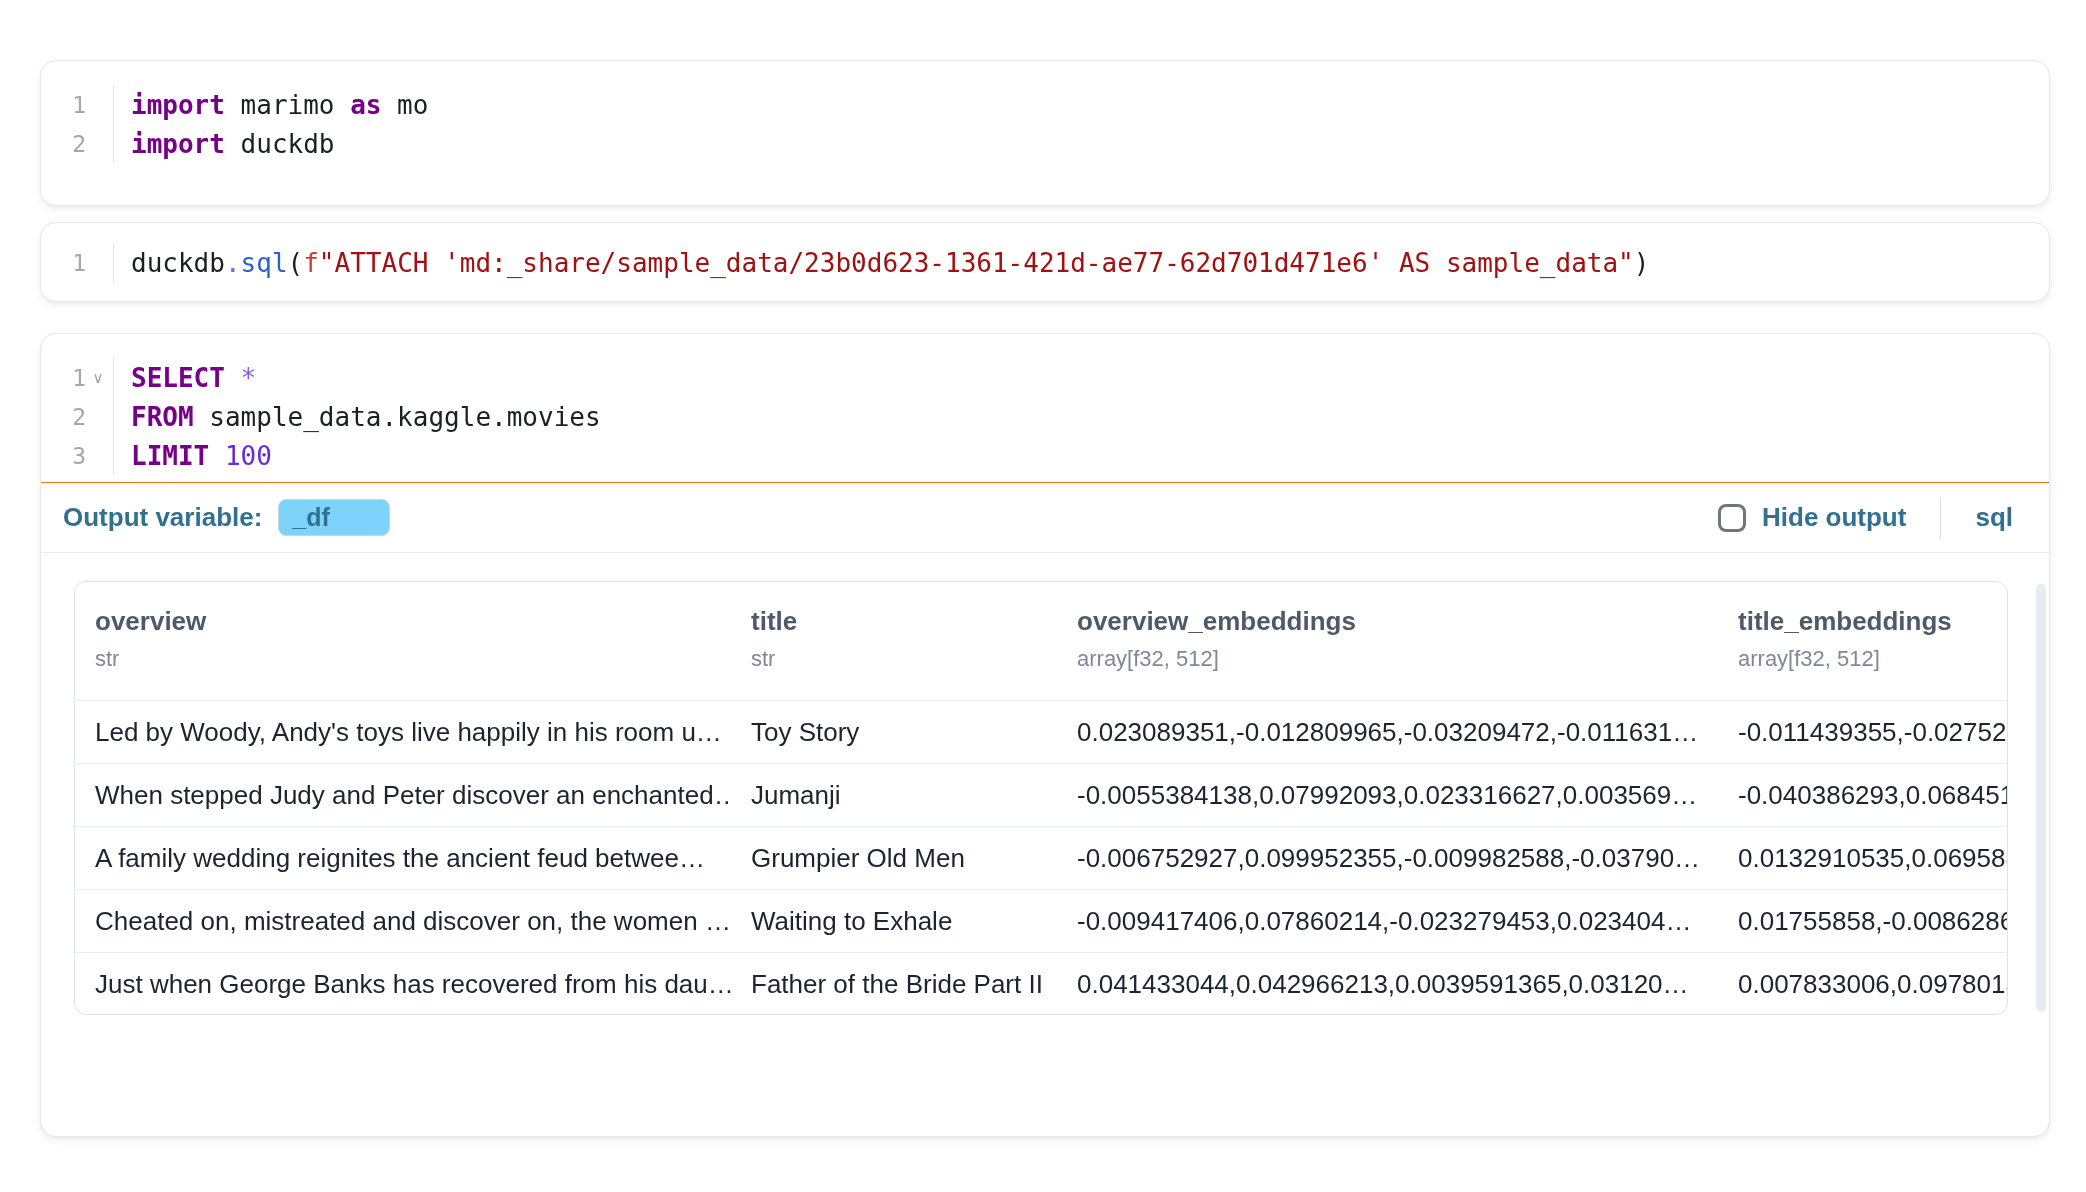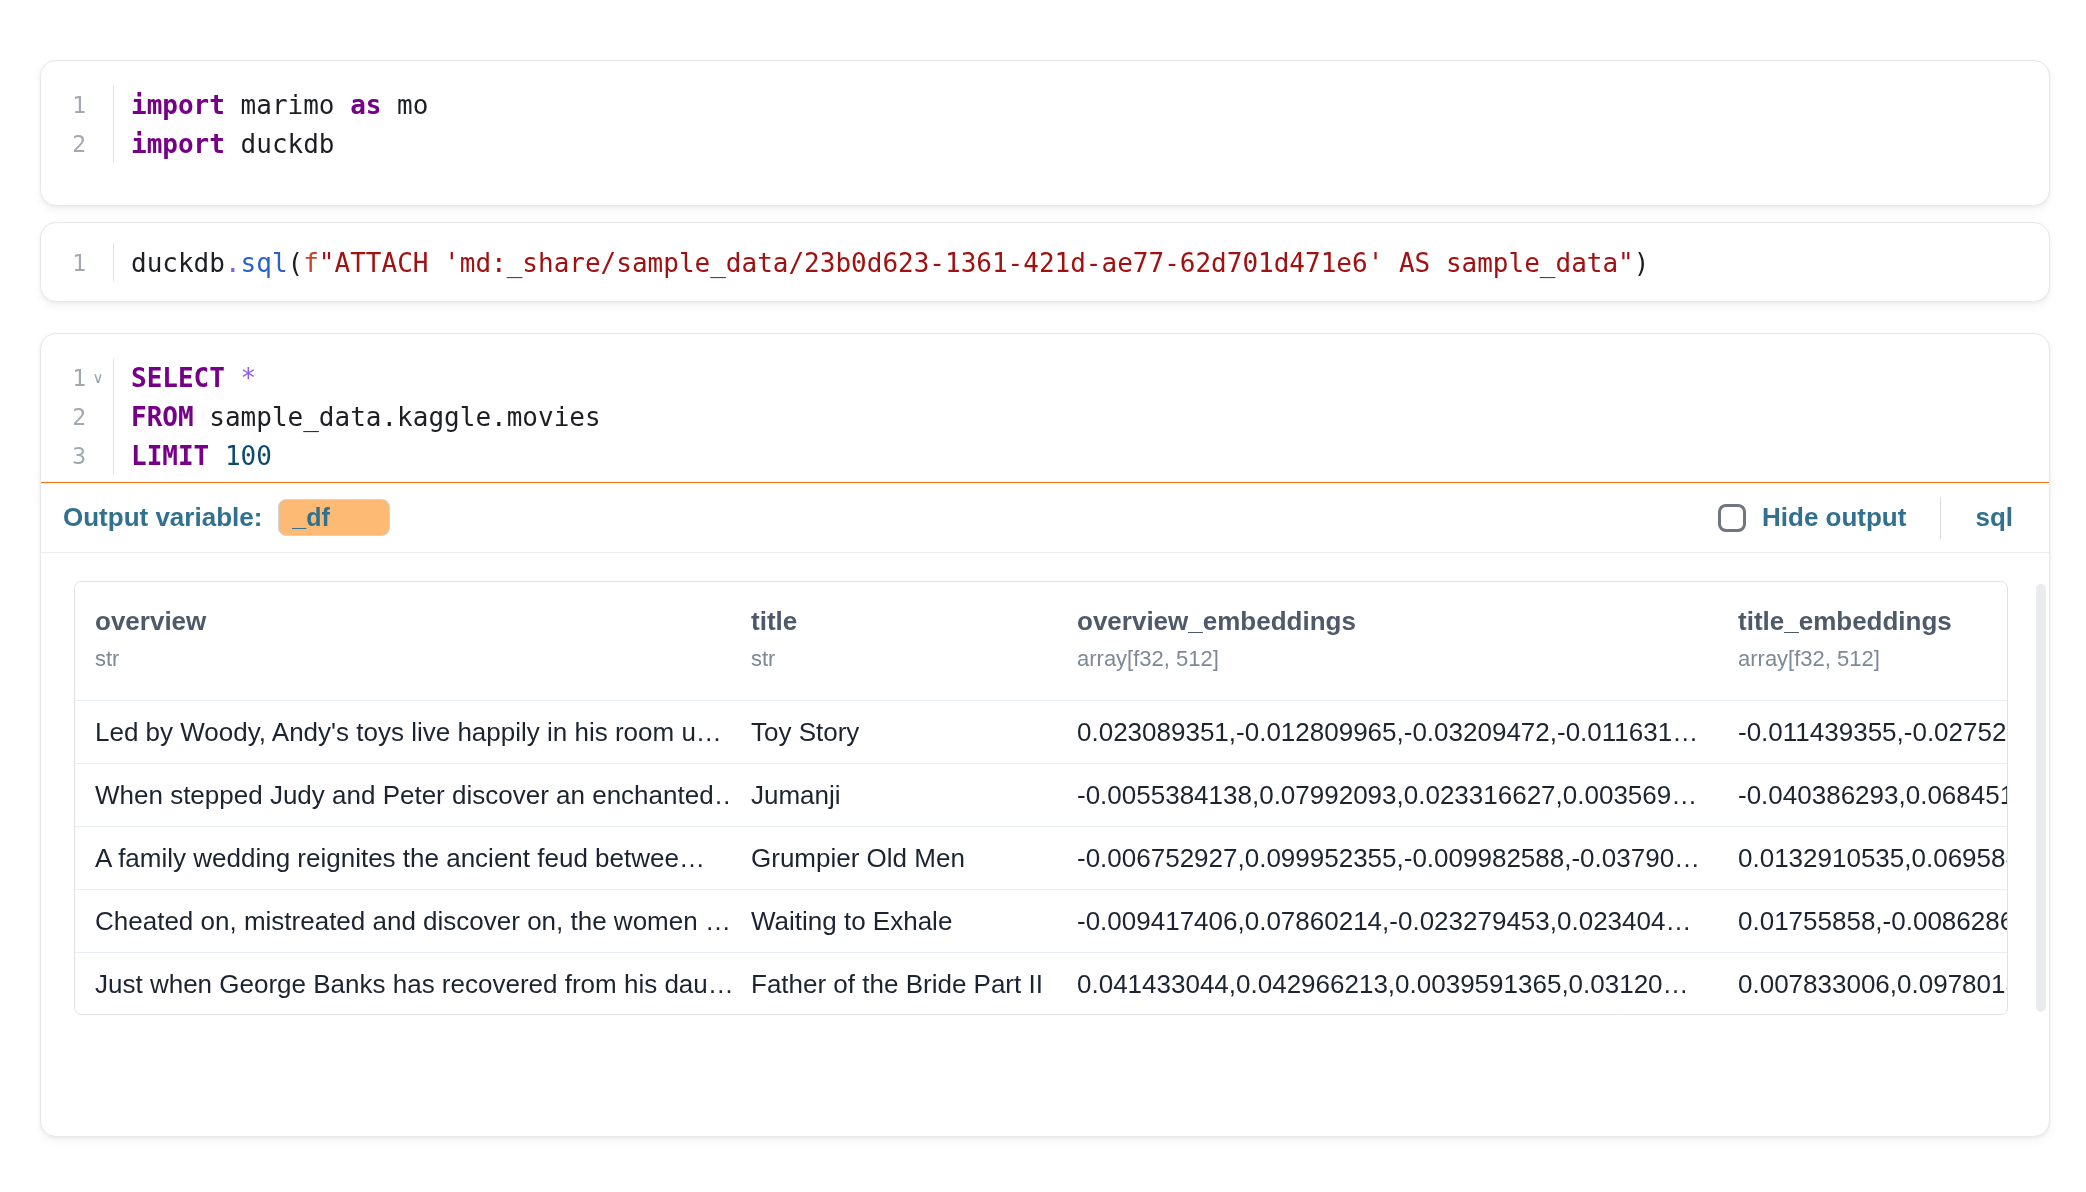--- a/index.html
+++ b/index.html
@@ -32,47 +32,47 @@
   .code-line {
     height:39px; display:flex; align-items:center; padding-left:17px;
     font-family:"DejaVu Sans Mono", monospace; font-size:26px; white-space:pre;
   }
   .tok         { color:#1d1f23; }
   .tok.kw      { color:#770088; font-weight:bold; }
   .tok.str     { color:#a11111; }
   .tok.fpre    { color:#c9412f; }
   .tok.fn      { color:#2a62c9; }
   .tok.op      { color:#8a5ce8; }
-  .tok.num     { color:#0c4a6e;text-align:center; }
+  .tok.num     { color:#6d28d9;text-align:center; }
 
   
   .outbar {
     position:absolute; left:0; right:0; top:148px; height:71px;
     border-top:1px solid #f97316; border-bottom:1px solid #ededef;
     display:flex; align-items:center; padding:0 22px;
   }
   .outbar-label { font-size:26px; font-weight:bold; color:#31708f; }
   .var-input {
     margin-left:16px; width:112px; height:37px; border:1px solid #ccd6e0;
     border-radius:8px; display:flex; align-items:center; padding-left:13px;
-    font-size:25px; font-weight:bold; color:#31708f; background:#fdba74;
+    font-size:25px; font-weight:bold; color:#31708f; background:#7dd3fc;
   }
   .outbar-right { margin-left:auto; display:flex; align-items:center; }
   .checkbox {
     width:28px; height:28px; border:3px solid #70767f; border-radius:8px;
     background:#fff; cursor:pointer;
   }
   .hide-label { margin-left:16px; font-size:26px; font-weight:bold; color:#31708f; }
   .vdivider { width:1px; height:42px; background:#d9dde2; margin:0 34px; }
   .lang-badge { font-size:26px; font-weight:bold; color:#31708f; margin-right:14px; cursor:pointer; }
 
   
   .tbl {
     position:absolute; left:33px; top:247px; width:1934px; height:434px;
-    border:1px solid #dfe3e8; border-radius:7px; overflow:hidden; background:#fff;
+    border:1px solid #dfe3e8; border-radius:12px; overflow:hidden; background:#fff;
   }
   .tbl-header, .tbl-row {
     display:grid; grid-template-columns:656px 326px 661px 1fr;
   }
   .tbl-header { height:118px; }
   .th { padding:24px 14px 0 20px; overflow:hidden; white-space:nowrap; }
   .th .col-name { font-size:26px; font-weight:bold; color:#4e5a6a; }
   .th .col-type { margin-top:9px; font-size:22px; color:#7e8896; }
   .tbl-row { height:63px; border-top:1px solid #e9eef4; align-items:center; }
   .td {

